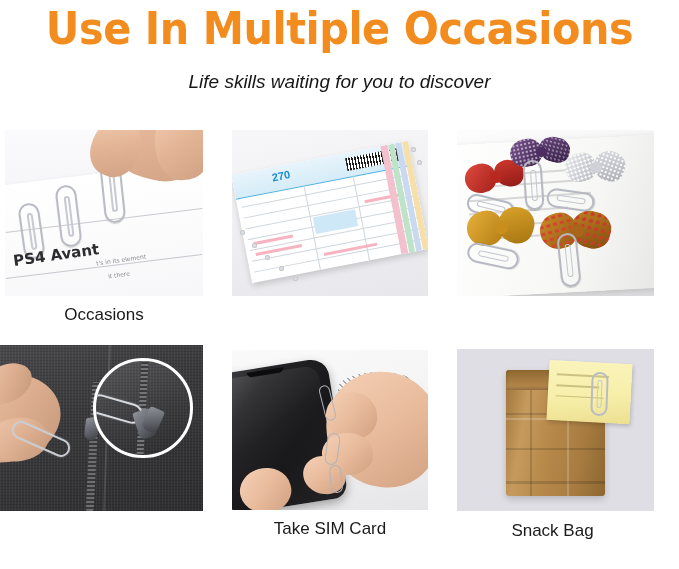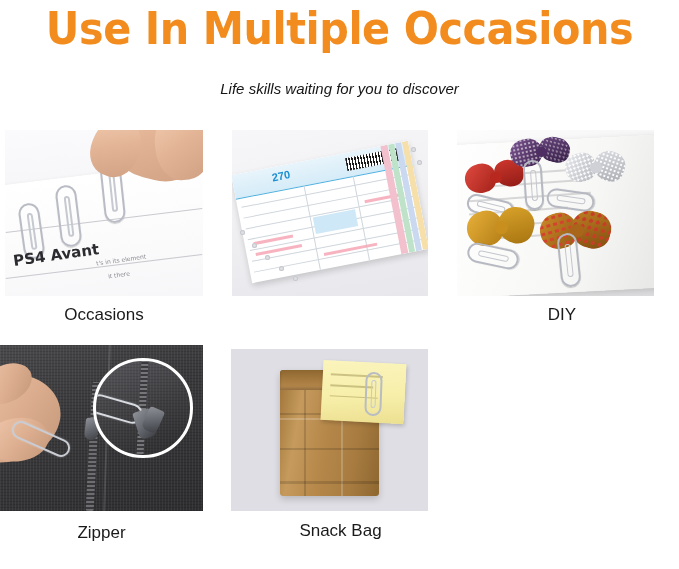--- a/index.html
+++ b/index.html
@@ -27,26 +27,26 @@
     font-family: "DejaVu Sans", sans-serif;
     font-weight: 700;
     font-size: 45px;
     line-height: 54px;
     letter-spacing: -0.5px;
     transform: scaleX(0.92);
     transform-origin: center;
     white-space: nowrap;
   }
   .subhead {
-    margin: 12px;
+    margin: 5px;
     padding-top: 8px;
     color: #161616;
     font-family: "Liberation Sans", sans-serif;
     font-style: italic;
-    font-size: 15px;
+    font-size: 19px;
     line-height: 26px;
     white-space: nowrap;
   }
 
   
   .grid {
     position: absolute;
     top: 121px;
     left: 0;
     width: 679px;
@@ -330,21 +330,20 @@
                radial-gradient(circle at 40% 50%, #d2452c 0 2px, transparent 2px) 0 0/7px 7px,
                linear-gradient(140deg,#cf8a2a,#8f5a12); transform:rotate(-15deg);"></i>
           <i style="right:0; top:2%; width:56%; height:86%; background:
                radial-gradient(circle at 55% 45%, #c53f27 0 2px, transparent 2px) 0 0/7px 7px,
                linear-gradient(150deg,#c27f24,#7d4d0f); transform:rotate(14deg);"></i>
           <i class="kn" style="left:42%; top:34%; width:20%; height:30%; background:#a9661a;"></i>
         </div>
         <div class="diyclip" style="left:52%; top:62%; width:16px; height:50px; transform:rotate(-6deg);"></div>
       </div>
     </div>
-    <div class="caption" style="left:6px;">DIY</div>
   </div>
 
   <div class="cell c4">
     <div class="thumb" style="left:0; width:203px;">
       <div class="sc-zip">
         <div class="fabric"></div>
         <div class="zip-seam"></div>
         <div class="zip-track"></div>
         <div class="pull-tab" style="left:42%; top:44%; width:13px; height:22px; transform:rotate(6deg);"></div>
 
@@ -358,23 +357,44 @@
           <div class="fabric" style="opacity:.4;"></div>
           <div style="position:absolute; left:46%; top:0; width:7px; height:100%;
                       background: repeating-linear-gradient(0deg,#75757a 0 2px,#3a3a3c 2px 4px);
                       transform: rotate(3deg);"></div>
           <div class="zclip" style="left:10%; top:22%; width:16px; height:50px; transform:rotate(-74deg); border-color:#d7dae0;"></div>
           <div class="pull-tab" style="left:42%; top:52%; width:18px; height:28px; transform:rotate(-18deg);"></div>
           <div class="pull-tab" style="left:52%; top:50%; width:16px; height:24px; transform:rotate(24deg);"></div>
         </div>
       </div>
     </div>
-    <div class="caption" style="left:0; width:203px; top:186px;">Zipper</div>
-  </div>
-
+  </div>
+
+  <div class="cell c5">
+    <div class="thumb" style="left:6px; top:14px; width:196px; height:160px;">
+      <div class="sc-sim">
+        <div class="clipmound"></div>
+
+        <div class="phone">
+          <div class="notch"></div>
+        </div>
+
+        <div class="shand" style="right:-6%; top:14%; width:58%; height:72%; transform:rotate(6deg);"></div>
+        <div class="shand" style="right:26%; top:26%; width:26%; height:30%; transform:rotate(-10deg);"></div>
+        <div class="shand" style="right:28%; top:52%; width:26%; height:26%; transform:rotate(-4deg);"></div>
+        <div class="shand" style="right:42%; top:66%; width:22%; height:24%; transform:rotate(4deg);"></div>
+        <div class="shand" style="left:4%; top:74%; width:26%; height:28%; transform:rotate(-16deg);"></div>
+
+        <div class="wireclip" style="left:46%; top:22%; width:9px; height:34px; transform:rotate(-14deg);"></div>
+        <div class="wireclip" style="left:48%; top:52%; width:11px; height:30px; transform:rotate(8deg);"></div>
+        <div class="wireclip" style="left:50%; top:72%; width:10px; height:26px; transform:rotate(-6deg);"></div>
+      </div>
+    </div>
+    <div class="caption" style="left:6px; width:196px; top:182px;">Take SIM Card</div>
+  </div>
 
   <div class="cell c6">
     <div class="thumb" style="left:5px; top:13px; width:197px; height:162px; background:#dedee4;">
       <div class="sc-snk">
         <div class="bag">
           <div class="bag-fold"></div>
           <div class="crease" style="left:0;   top:34%; width:100%; height:2px;"></div>
           <div class="crease l" style="left:0;   top:38%; width:100%; height:2px;"></div>
           <div class="crease" style="left:0;   top:62%; width:100%; height:2px;"></div>
           <div class="crease" style="left:24%; top:16%; width:2px; height:84%;"></div>
@@ -384,16 +404,16 @@
 
         <div class="note">
           <div class="note-ln" style="top:22%;"></div>
           <div class="note-ln" style="top:40%; width:52%;"></div>
           <div class="note-ln" style="top:58%; width:58%;"></div>
         </div>
 
         <div class="bagclip" style="left:68%; top:14%; width:13px; height:40px; transform:rotate(2deg);"></div>
       </div>
     </div>
-    <div class="caption" style="left:16px; width:197px; top:184px;">Snack Bag</div>
+    <div class="caption" style="left:2px; width:197px; top:184px;">Snack Bag</div>
   </div>
 
 </div>
 
 </body></html>

